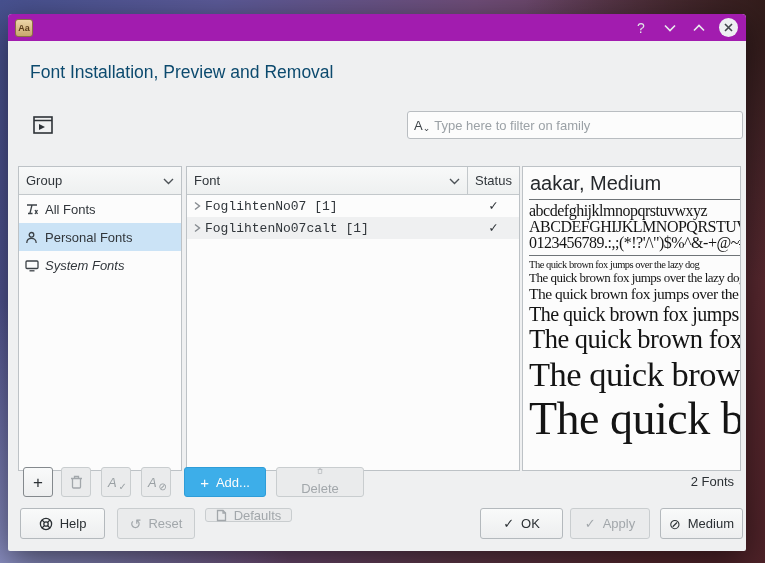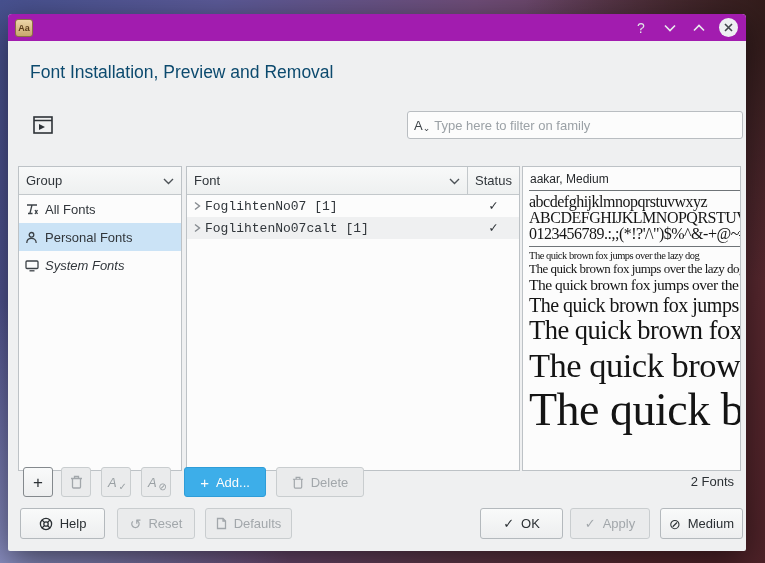--- a/index.html
+++ b/index.html
@@ -77,21 +77,21 @@
   .group-item.sys em, .group-item.sys span { font-style:italic; }
 
   .font-row { height:22px; display:flex; align-items:center; font-size:13px; color:#31363b;font-family:Liberation Mono, monospace; }
   .font-row.alt { background:#eff0f1; }
   .fr-main { flex:1; display:flex; align-items:center; gap:4px; padding-left:6px; overflow:hidden; }
   .fr-status { width:51px; text-align:center; font-size:14px; color:#2d3237; }
   .expander { display:flex; align-items:center; }
 
   
   .pv-inner { padding:3px 0 0 6px; white-space:nowrap; }
-  .pv-title { font-size:12px; color:#26292c; padding:2px 0 4px 1px; }
+  .pv-title { font-size:20px; color:#26292c; padding:2px 0 4px 1px; }
   .pv-hr { border:none; border-top:1px solid #6f7478; margin:0 0 3px 0; width:100%; }
   .pv-alpha { font-family:"Liberation Serif", serif; font-size:16px; line-height:16px; color:#141414; letter-spacing:-0.5px; }
   .pv-hr2 { border:none; border-top:1px solid #6f7478; margin:4px 0 3px 0; width:100%; }
   .pl { font-family:"Liberation Serif", serif; color:#141414; line-height:1.12; letter-spacing:-0.5px; }
   .s1{font-size:10.5px;} .s2{font-size:13px;} .s3{font-size:15.5px;}
   .s4{font-size:20px;} .s5{font-size:26.5px;} .s6{font-size:34.5px;} .s7{font-size:46px;}
 
   
   .btn {
     border:1px solid #b4b9bd; border-radius:3px;
@@ -102,27 +102,27 @@
   .btn.disabled { color:#a2a7ab; border-color:#c9cdcf; background:#eaebec; }
   .btn.primary { background:#3daee9; border-color:#2f9dd8; color:#fcfcfc; }
   .icon-btn { width:30px; height:30px; }
 
   .toolbar { position:absolute; left:0; top:453px; width:100%; height:30px; }
   .tb-plus   { position:absolute; left:15px;  top:0; border-color:#84898d; }
   .tb-trash  { position:absolute; left:53px;  top:0; }
   .tb-enable { position:absolute; left:93px;  top:0; }
   .tb-disable{ position:absolute; left:133px; top:0; }
   .tb-add    { position:absolute; left:176px; top:0; width:82px; height:30px; }
-  .tb-delete { position:absolute; left:268px; top:0; width:88px; height:30px; }
+  .tb-delete { position:absolute; left:268px; top:0; width:88px; height:30px;flex-direction:column; }
   .fonts-count { position:absolute; right:12px; top:7px; font-size:13px; color:#2b3034; }
 
   .footer { position:absolute; left:0; top:494px; width:100%; height:31px; }
   .f-help    { position:absolute; left:12px;  width:85px; height:31px; }
   .f-reset   { position:absolute; left:109px; width:78px; height:31px; }
-  .f-defaults{ position:absolute; left:197px; width:87px; height:31px; }
+  .f-defaults{ position:absolute; left:197px; width:87px; height:14px; }
   .f-ok      { position:absolute; left:472px; width:83px; height:31px; }
   .f-apply   { position:absolute; left:562px; width:80px; height:31px; }
   .f-cancel  { position:absolute; left:652px; width:83px; height:31px; }
 
   .glyph { line-height:1; }
   .gi-icon { width:15px; display:flex; justify-content:center; }
   .composite-a { position:relative; width:16px; height:16px; font-size:13px; color:#9aa0a4; }
   .composite-a .base { position:absolute; left:0; top:1px; font-style:italic; }
   .composite-a .ovl { position:absolute; right:-3px; bottom:-2px; font-size:10px; }
   .search-caret { font-size:9px; color:#3c4247; margin:6px 2px 0 -2px; }

